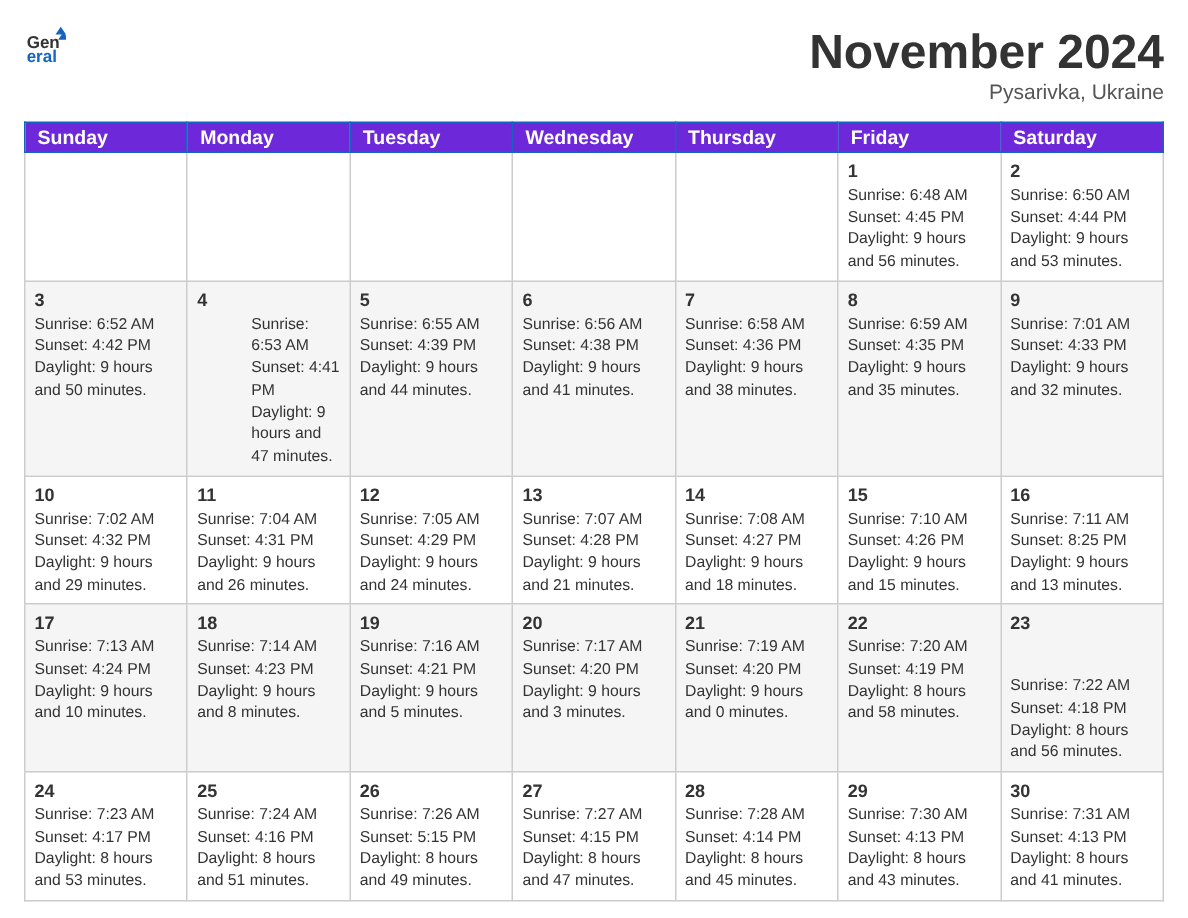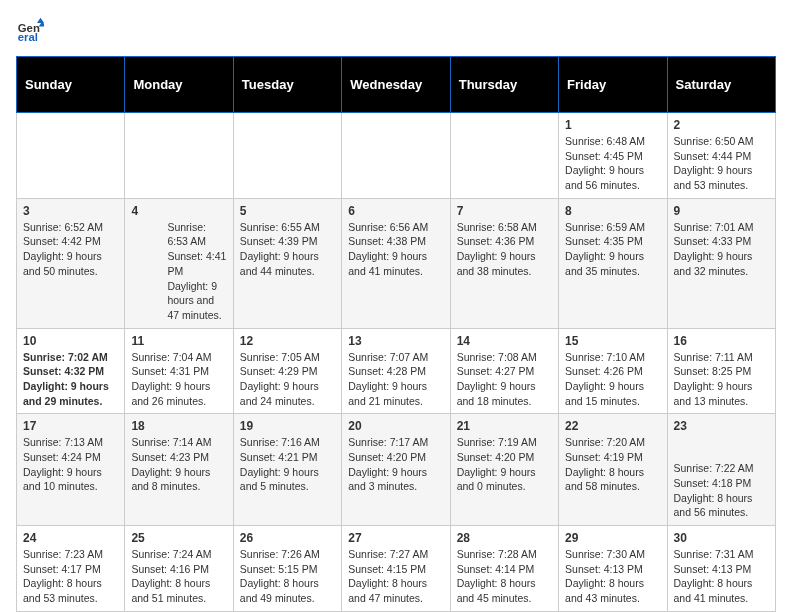--- a/index.html
+++ b/index.html
@@ -43,25 +43,25 @@
     }
     .location {
       font-size: 14px;
       color: #555;
     }
     table {
       width: 100%;
       border-collapse: collapse;
     }
     thead tr th {
-      background: #000000;
+      background: #6d28d9;
       color: #fff;
       font-size: 13px;
       font-weight: bold;
-      padding: 20px 8px;
+      padding: 2px 8px;
       text-align: left;
       border: 1px solid #1565c0;
     }
     tbody tr td {
       border: 1px solid #ccc;
       vertical-align: top;
       padding: 5px 6px;
       width: calc(100% / 7);
       min-height: 80px;
       background: #fff;
@@ -91,20 +91,24 @@
 
 <div class="header-area">
   <div class="logo">
     <svg class="logo-icon" viewBox="0 0 32 32">
       <text x="2" y="18" font-size="13" font-weight="bold" fill="#333">Gen</text>
       <text x="2" y="29" font-size="13" font-weight="bold" fill="#1565c0">eral</text>
       <polygon points="24,8 32,8 28,2" fill="#1565c0"></polygon>
       <polygon points="26,12 34,12 30,6" fill="#1565c0"></polygon>
     </svg>
   </div>
+  <div class="title-area">
+    <div class="month-title">November 2024</div>
+    <div class="location">Pysarivka, Ukraine</div>
+  </div>
 </div>
 
 <table>
   <thead>
     <tr id="header-row">
         <th>Sunday</th>
         <th>Monday</th>
         <th>Tuesday</th>
         <th>Wednesday</th>
         <th>Thursday</th>
@@ -172,21 +176,21 @@
         <td>
           <span class="day-num">9</span>
           <div class="day-info" style="white-space: pre-line;">Sunrise: 7:01 AM
 Sunset: 4:33 PM
 Daylight: 9 hours and 32 minutes.</div>
         </td>
       </tr>
       <tr>
         <td>
           <span class="day-num">10</span>
-          <div class="day-info" style="white-space: pre-line; font-weight: bold;">Sunrise: 7:02 AM
+          <div class="day-info" style="white-space: pre-line;">Sunrise: 7:02 AM
 Sunset: 4:32 PM
 Daylight: 9 hours and 29 minutes.</div>
         </td>
         <td>
           <span class="day-num">11</span>
           <div class="day-info" style="white-space: pre-line;">Sunrise: 7:04 AM
 Sunset: 4:31 PM
 Daylight: 9 hours and 26 minutes.</div>
         </td>
         <td>

